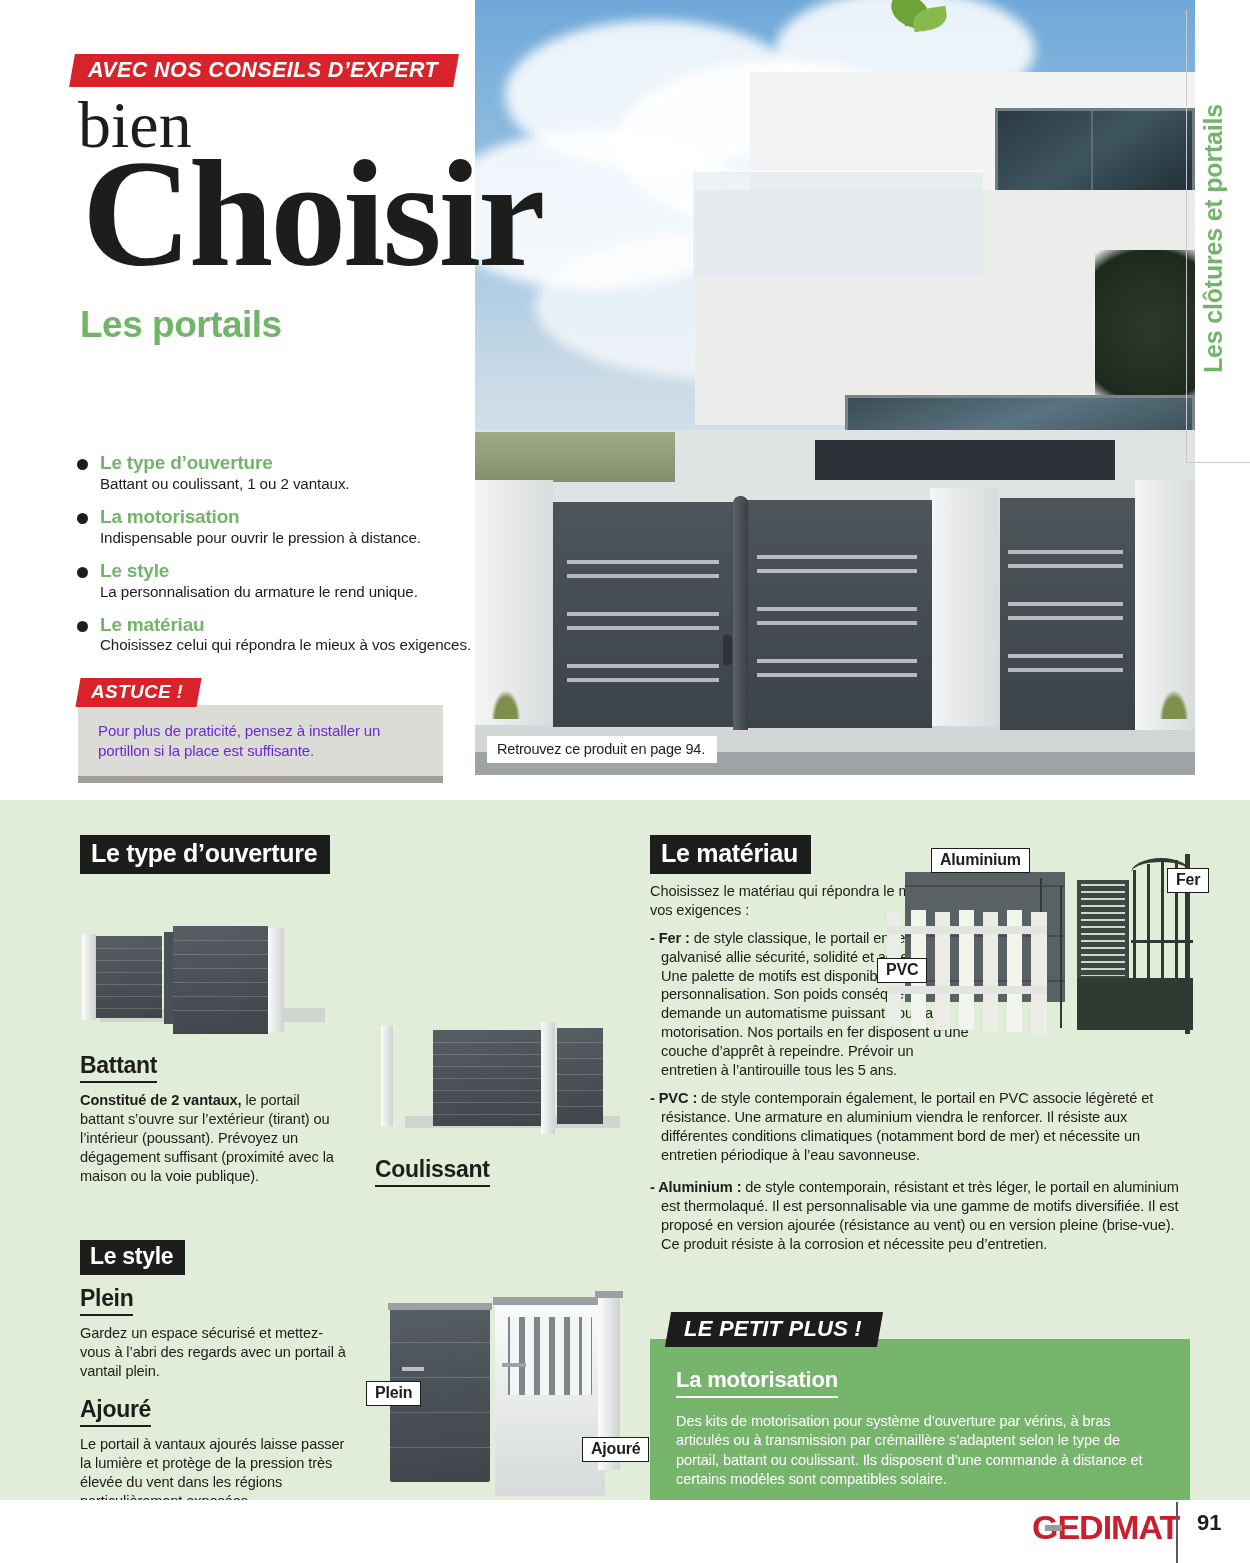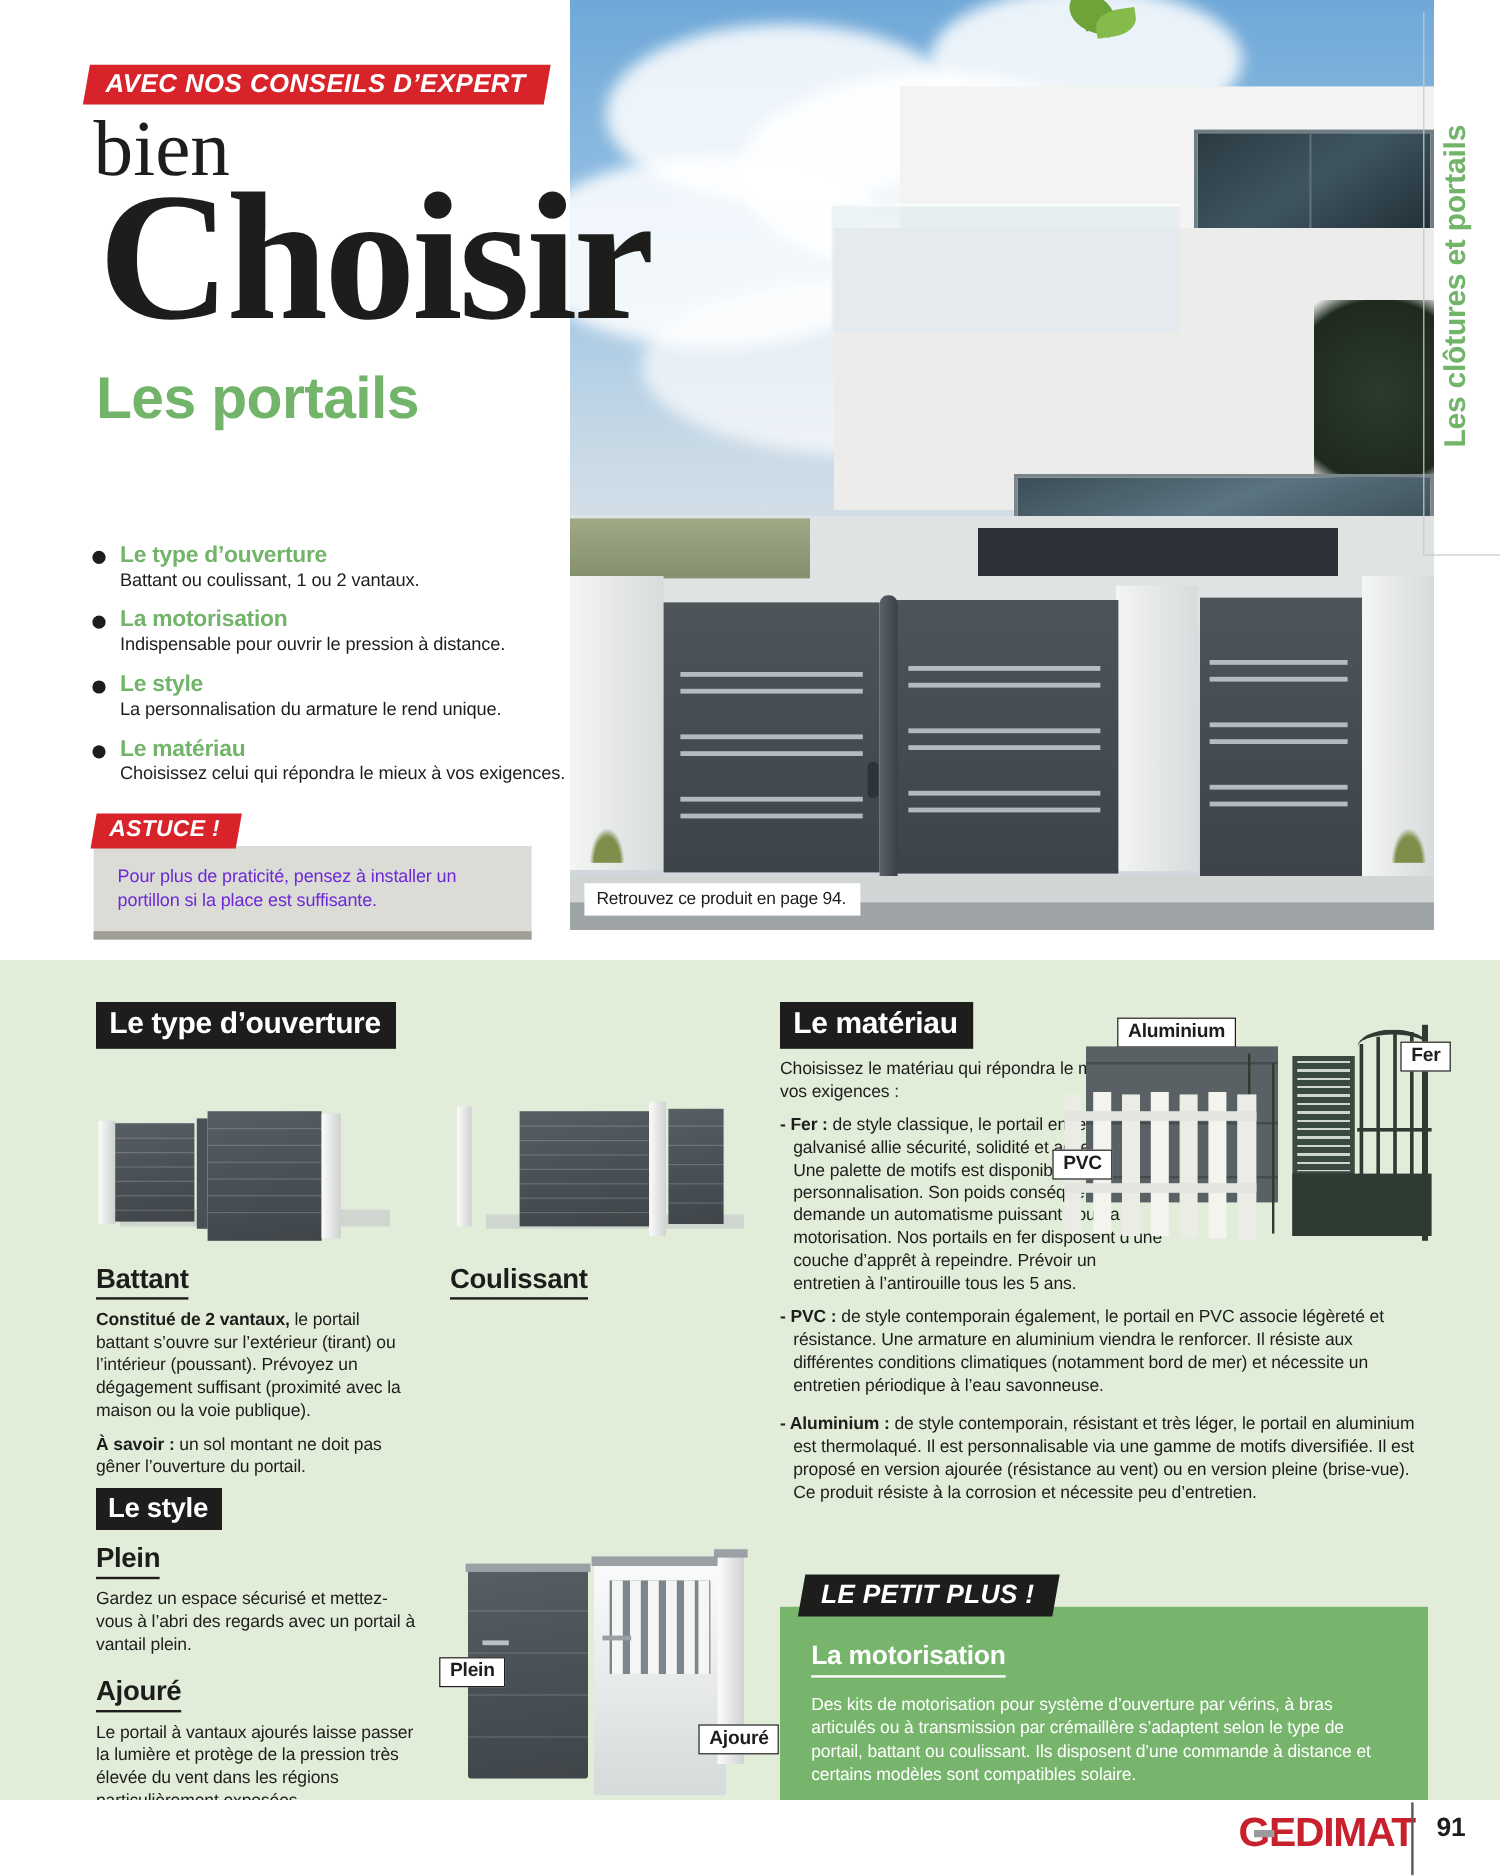--- a/index.html
+++ b/index.html
@@ -87,21 +87,21 @@
   }
   .kw-bien{
     position:absolute;left:78px;top:92px;font-family:"Liberation Serif",serif;
     font-size:66px;color:#1d1d1b;line-height:1;
   }
   .kw-choisir{
     position:absolute;left:82px;top:138px;font-family:"Liberation Serif",serif;
     font-weight:bold;font-size:152px;color:#1d1d1b;line-height:1;letter-spacing:-3px;
   }
   .h-portails{
-    position:absolute;left:80px;top:304px;font-size:49px;font-weight:bold;
+    position:absolute;left:80px;top:304px;font-size:37px;font-weight:bold;
     color:#72b56a;letter-spacing:-.5px;
   }
   .intro{
     position:absolute;left:78px;top:368px;width:400px;
     font-size:15.5px;line-height:1.31;color:#1d1d1b;letter-spacing:-.1px;
   }
   .bullets{position:absolute;left:76px;top:452px;width:400px;}
   .bullet{margin-bottom:13px;position:relative;padding-left:24px;}
   .bullet .dot{position:absolute;left:1px;top:7px;width:11px;height:11px;border-radius:50%;background:#1d1d1b;}
   .bullet .bt{font-size:19px;font-weight:bold;color:#72b56a;line-height:1.15;letter-spacing:-.2px;}
@@ -137,21 +137,21 @@
   
   .lower{position:absolute;left:0;top:800px;width:1250px;height:700px;background:#e1ecd9;}
 
   .blacktag{
     display:inline-block;background:#1d1d1b;color:#fff;
     padding:4px 13px 6px 11px;font-size:25px;font-weight:bold;letter-spacing:-.3px;
   }
   .blacktag.small{font-size:23px;padding:3px 12px 5px 10px;}
 
   .sec-ouverture{position:absolute;left:80px;top:35px;width:560px;}
-  .twocol{display:flex;gap:30px;margin-top:18px;}
+  .twocol{display:flex;gap:30px;margin-top:18px;align-items:flex-end;}
   .col{width:265px;}
   .sub-h{font-size:23px;font-weight:bold;color:#1d1d1b;border-bottom:2px solid #1d1d1b;
          display:inline-block;padding-bottom:2px;margin:0 0 8px 0;letter-spacing:-.3px;}
   .body-t{font-size:14.6px;line-height:1.3;color:#1d1d1b;letter-spacing:-.1px;margin:0 0 9px 0;}
   .body-t b{font-weight:bold;}
 
   
   .ill{position:relative;height:150px;margin-bottom:10px;}
   .ip{position:absolute;background:linear-gradient(90deg,#fbfbfb,#cfd2d1);}
   .ipanel{position:absolute;background:linear-gradient(170deg,#585f64 0%,#4a5156 50%,#3f4549 100%);}
@@ -337,21 +337,20 @@
                 <div class="ln" style="top:28px"></div>
               <div class="ln" style="top:42px"></div>
                 <div class="ln" style="top:56px"></div>
               <div class="ln" style="top:70px"></div>
                 <div class="ln" style="top:84px"></div>
             </div>
             <div class="ip" style="left:188px;top:36px;width:16px;height:104px;"></div>
           </div>
           <div class="sub-h">Battant</div>
           <p class="body-t"><b>Constitué de 2 vantaux,</b><span> le portail battant s’ouvre sur l’extérieur (tirant) ou l’intérieur (poussant). Prévoyez un dégagement suffisant (proximité avec la maison ou la voie publique).</span></p>
-          <p class="body-t"><b>À savoir :</b><span> un sol montant ne doit pas gêner l’ouverture du portail.</span></p>
         </div>
 
         <div class="col">
           <div class="ill">
             <div class="ground" style="left:30px;top:120px;width:215px;height:12px;"></div>
             <div class="ip" style="left:6px;top:30px;width:12px;height:100px;"></div>
             <div class="ipanel" style="left:58px;top:34px;width:108px;height:96px;">
               <div class="ln" style="top:12px"></div>
                 <div class="ln" style="top:24px"></div>
               <div class="ln" style="top:36px"></div>

